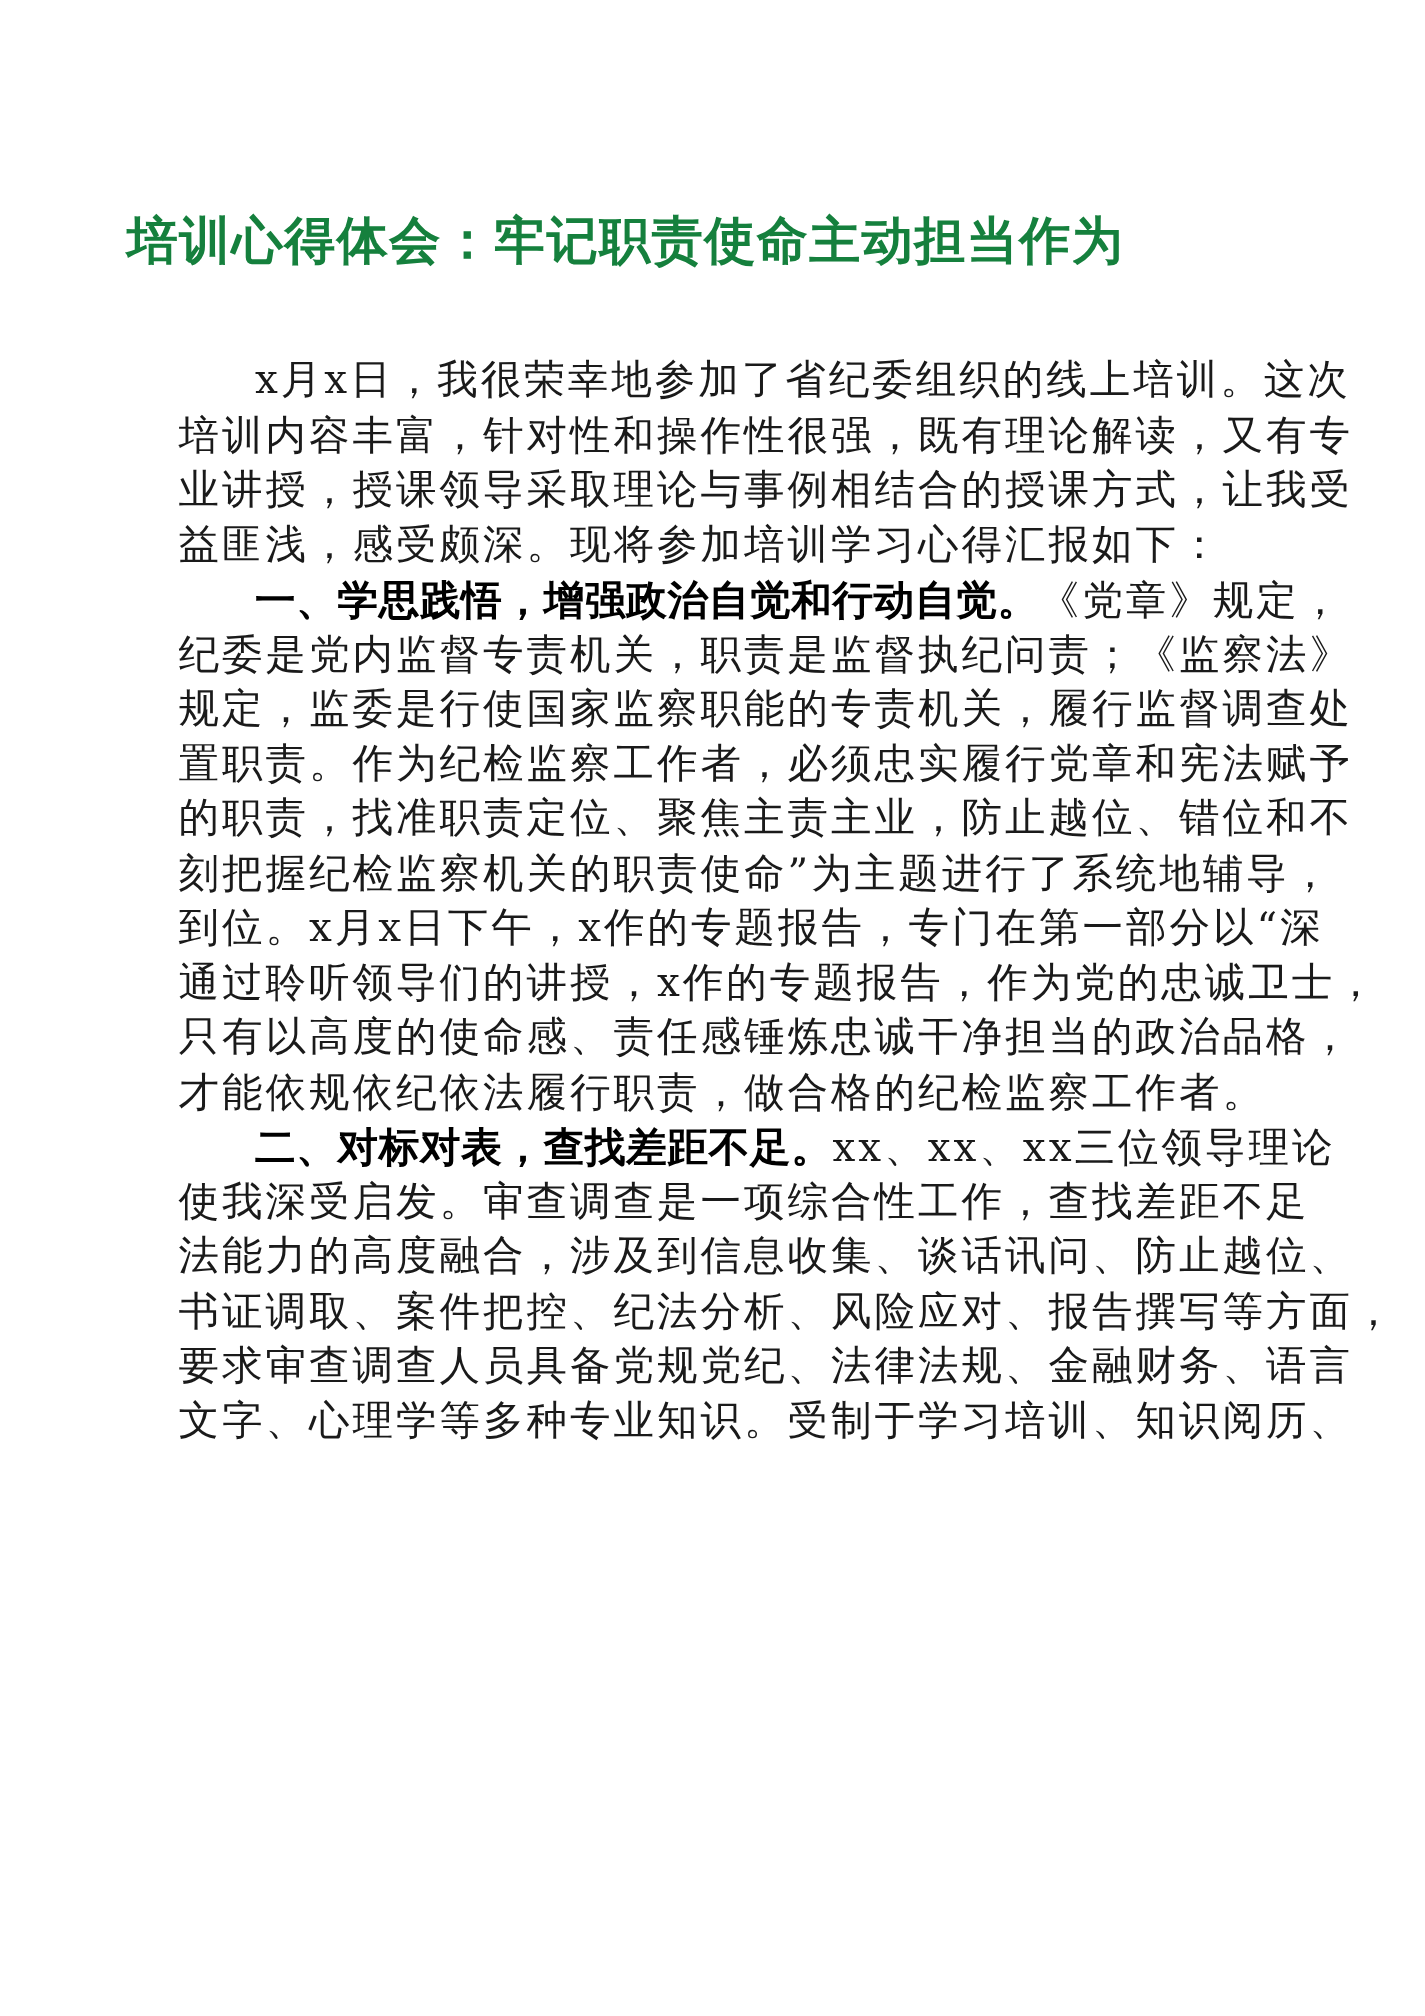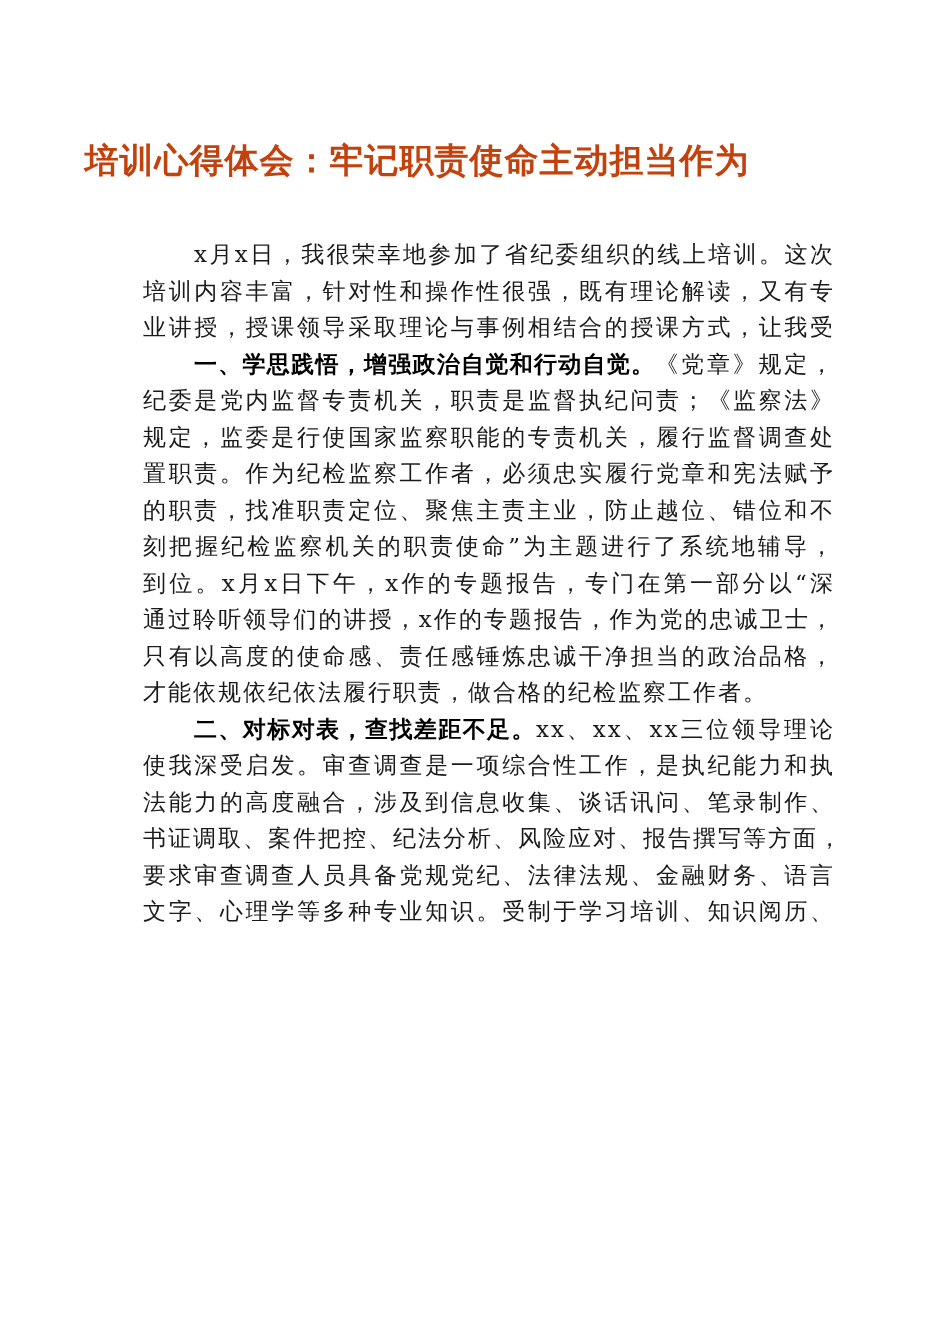--- a/index.html
+++ b/index.html
@@ -1,53 +1,54 @@
 <!DOCTYPE html>
 <html><head>
   <meta charset="utf-8">
   <style>
     html, body { margin: 0; padding: 0; background: #ffffff; }
     body { width: 950px; height: 1344px; position: relative; overflow: hidden;
            font-family: "DejaVu Serif", "Liberation Serif", serif; color: #111; }
     .page { position: absolute; left: 0; top: 0; width: 950px; height: 1344px; background: #fff; }
     .title { position: absolute; top: 138px; left: 0; width: 834px; text-align: center;
-             font-size: 34px; font-weight: bold; letter-spacing: 1px; color: #c2410c;
+             font-size: 34px; font-weight: bold; letter-spacing: 1px; color: #15803d;
              font-family: "DejaVu Serif", "Liberation Serif", serif; }
     .body { position: absolute; top: 236px; left: 119px; width: 716px; }
-    .line { height: 36.5px; line-height: 36.5px; font-size: 23px; white-space: nowrap;
-            text-align: justify; text-align-last: justify; letter-spacing: 2px; color: #1a1a1a; margin-left: 24px; }
+    .line { height: 36.5px; line-height: 36.5px; font-size: 27px; white-space: nowrap;
+            text-align: justify; text-align-last: justify; letter-spacing: 2px; color: #1a1a1a; }
     .line.last { text-align-last: left; }
     .line.indent { padding-left: 51px; }
     .bold { font-weight: bold; font-family: Liberation Serif, serif; letter-spacing: 0.5px; color: #000; }
   </style>
 </head>
 <body>
 
 <div class="page">
   <div class="title">培训心得体会：牢记职责使命主动担当作为</div>
   <div class="body" id="doc-body">
       <div>
         <div class="line indent"><span>x月x日，我很荣幸地参加了省纪委组织的线上培训。这次</span></div>
         <div class="line"><span>培训内容丰富，针对性和操作性很强，既有理论解读，又有专</span></div>
         <div class="line"><span>业讲授，授课领导采取理论与事例相结合的授课方式，让我受</span></div>
+        <div class="line last"><span>益匪浅，感受颇深。现将参加培训学习心得汇报如下：</span></div>
       </div>
       <div>
         <div class="line indent"><span class="bold">一、学思践悟，增强政治自觉和行动自觉。</span><span>《党章》规定，</span></div>
         <div class="line"><span>纪委是党内监督专责机关，职责是监督执纪问责；《监察法》</span></div>
         <div class="line"><span>规定，监委是行使国家监察职能的专责机关，履行监督调查处</span></div>
         <div class="line"><span>置职责。作为纪检监察工作者，必须忠实履行党章和宪法赋予</span></div>
         <div class="line"><span>的职责，找准职责定位、聚焦主责主业，防止越位、错位和不</span></div>
         <div class="line"><span>刻把握纪检监察机关的职责使命”为主题进行了系统地辅导，</span></div>
         <div class="line"><span>到位。x月x日下午，x作的专题报告，专门在第一部分以“深</span></div>
         <div class="line"><span>通过聆听领导们的讲授，x作的专题报告，作为党的忠诚卫士，</span></div>
         <div class="line"><span>只有以高度的使命感、责任感锤炼忠诚干净担当的政治品格，</span></div>
         <div class="line last"><span>才能依规依纪依法履行职责，做合格的纪检监察工作者。</span></div>
       </div>
       <div>
         <div class="line indent"><span class="bold">二、对标对表，查找差距不足。</span><span>xx、xx、xx三位领导理论</span></div>
-        <div class="line"><span>使我深受启发。审查调查是一项综合性工作，是执纪能力和执</span></div>
-        <div class="line"><span>法能力的高度融合，涉及到信息收集、谈话讯问、笔录制作、</span></div>
+        <div class="line"><span>使我深受启发。审查调查是一项综合性工作，查找差距不足</span></div>
+        <div class="line"><span>法能力的高度融合，涉及到信息收集、谈话讯问、防止越位、</span></div>
         <div class="line"><span>书证调取、案件把控、纪法分析、风险应对、报告撰写等方面，</span></div>
         <div class="line"><span>要求审查调查人员具备党规党纪、法律法规、金融财务、语言</span></div>
         <div class="line"><span>文字、心理学等多种专业知识。受制于学习培训、知识阅历、</span></div>
       </div>
     </div>
 </div>
 
 </body></html>

